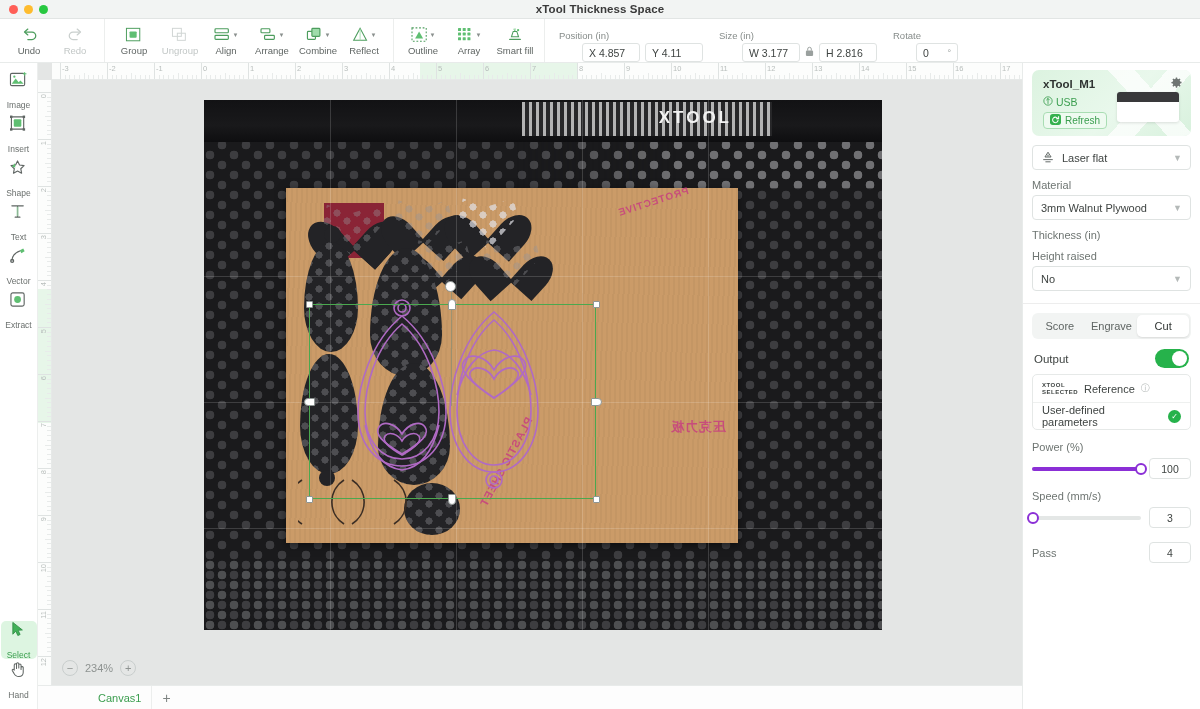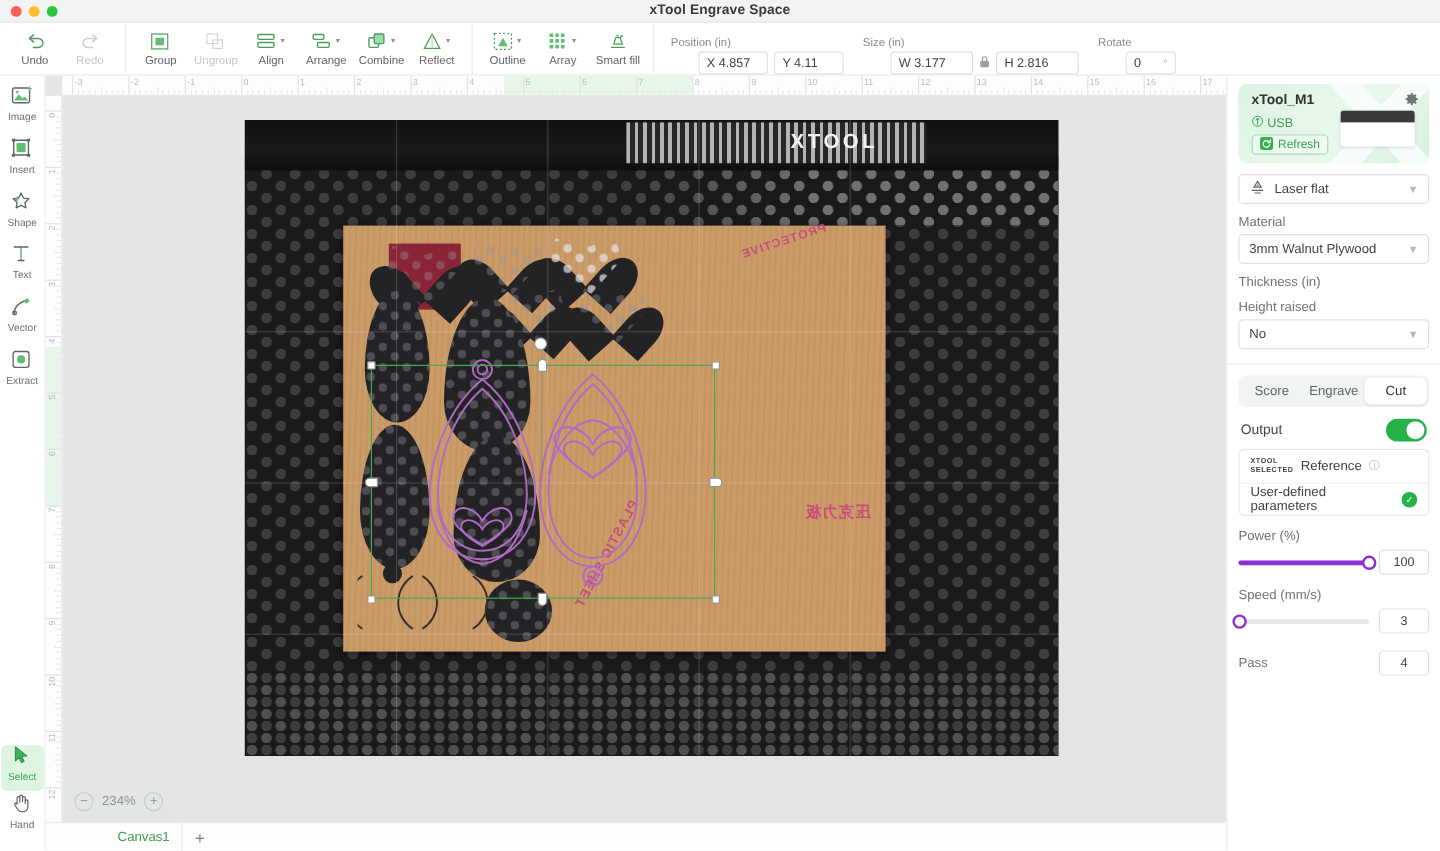--- a/index.html
+++ b/index.html
@@ -64,36 +64,36 @@
 
   .fields { display: flex; align-items: flex-end; gap: 0; padding-left: 12px; }
   .fieldgrp { display: flex; flex-direction: column; gap: 2px; margin-right: 14px; }
   .fieldgrp .cap { font-size: 9.5px; color: #868c8a; padding-left: 2px; }
   .frow { display: flex; align-items: center; gap: 5px; padding-left: 25px; }
   .inp {
     height: 19px; border: 1px solid #dfe3e2; border-radius: 3px; background: #fff;
     font-size: 10.5px; color: #3f4442; display: flex; align-items: center; padding: 0 6px;
   }
   .inp.w-pos { width: 58px; }
-  .inp.w-size { width: 69px; }
+  .inp.w-size { width: 58px; }
   .inp.w-rot { width: 42px; justify-content: space-between; }
   .lockicon { color: #9aa09e; font-size: 10px; }
 
   
   .body { flex: 1 1 auto; display: flex; min-height: 0; }
 
   
   .rail {
     width: 38px; background: #fff; border-right: 1px solid #eceeed;
     display: flex; flex-direction: column; align-items: center; padding-top: 8px; flex: 0 0 38px;
     position: relative;
   }
   .rail-item {
     width: 36px; height: 38px; display: flex; flex-direction: column;
-    align-items: center; justify-content: flex-start; gap: 2px; cursor: default; border-radius: 5px;
+    align-items: center; justify-content: space-between; gap: 2px; cursor: default; border-radius: 5px;
   }
   .rail-item .lbl { font-size: 8.5px; color: #6b706e; line-height: 1; }
   .rail-bottom { position: absolute; bottom: 10px; left: 0; right: 0; display: flex; flex-direction: column; align-items: center; gap: 2px; }
   .rail-item.active { background: #ddf5e1; }
   .rail-item.active .lbl { color: #3b9e4f; }
 
   
   .canvaswrap { flex: 1 1 auto; position: relative; background: #e4e6e5; min-width: 0; display: flex; flex-direction: column; }
   .ruler-h {
     height: 17px; background: #fcfdfc; border-bottom: 1px solid #e6e9e8;
@@ -357,21 +357,21 @@
 <body>
 
 <div class="app">
 
   <div class="titlebar">
     <div class="traffic">
       <span class="dot red"></span>
       <span class="dot amber"></span>
       <span class="dot green"></span>
     </div>
-    <div class="app-title">xTool Engrave Space</div>
+    <div class="app-title">xTool Thickness Space</div>
   </div>
 
 
   <div class="toolbar">
 
     <div class="tool-group">
       <div class="tool">
         <span class="ico-wrap">
           <svg width="17" height="15" viewBox="0 0 20 18">
               <path d="M5 6h8a4.5 4.5 0 1 1 0 9H8" fill="none" stroke="#4c9d5d" stroke-width="1.5" stroke-linecap="round"></path>

